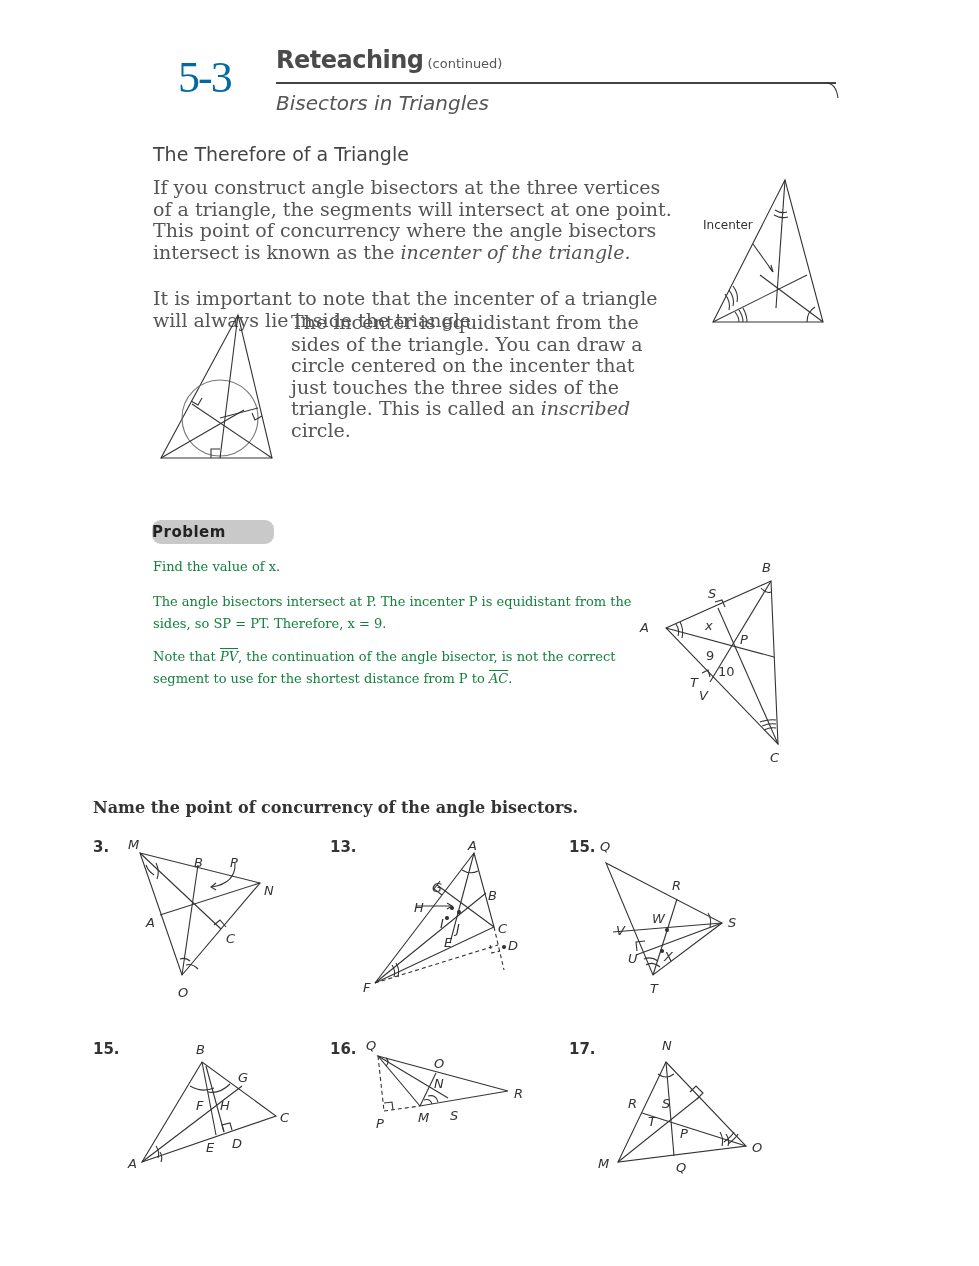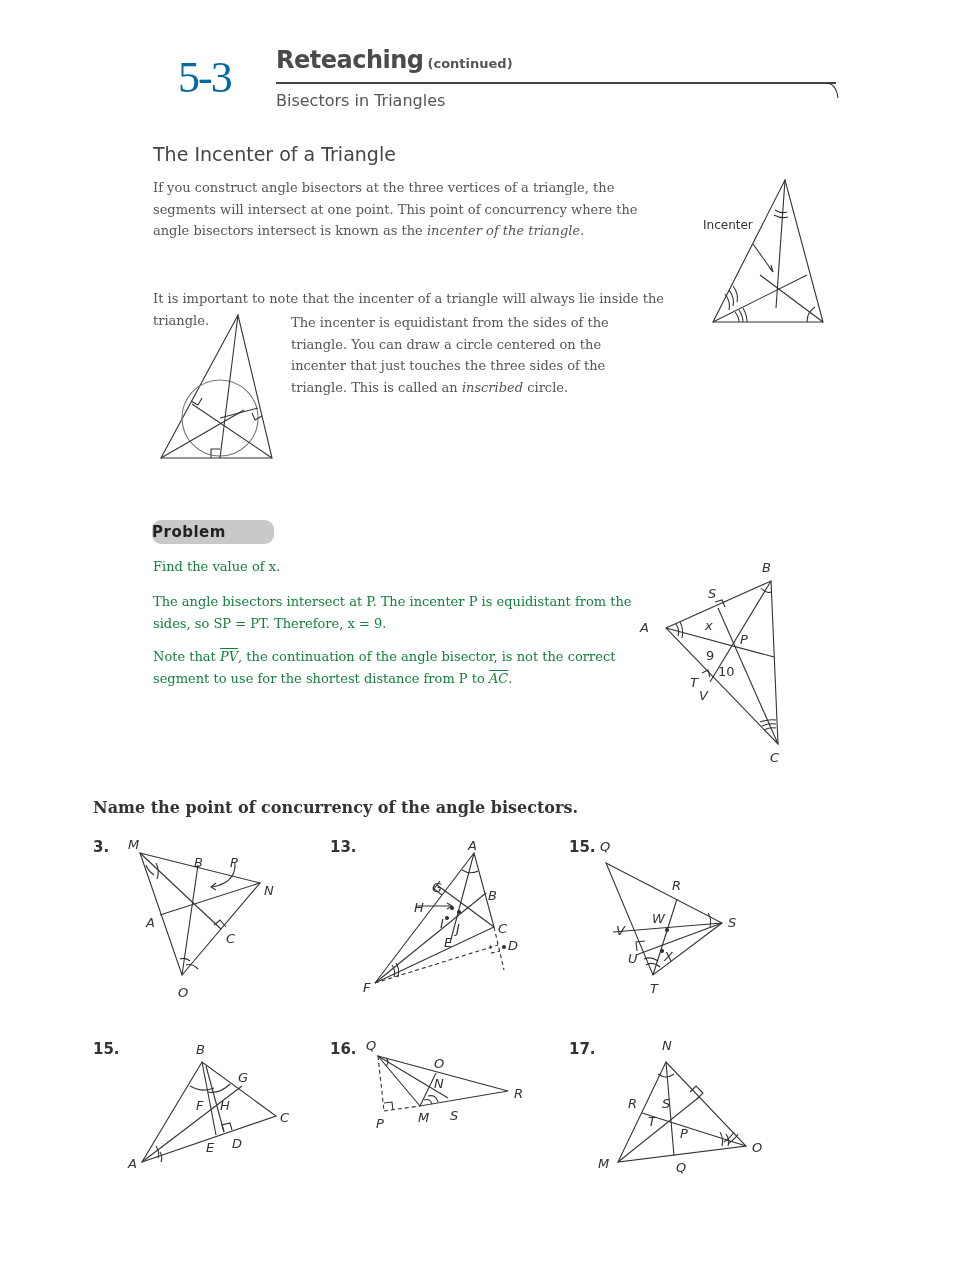--- a/index.html
+++ b/index.html
@@ -1,24 +1,24 @@
 <!DOCTYPE html>
 <html><head>
 <meta charset="utf-8">
 <style>
   html,body{margin:0;padding:0;background:#fff;}
   body{width:979px;height:1266px;position:relative;overflow:hidden;color:#3a3a3a;font-family:"DejaVu Serif",serif;}
   .abs{position:absolute;}
   .lesson-num{left:178px;top:52px;font-family:Liberation Serif, serif;font-size:44px;color:#0369a1;letter-spacing:-2px;font-weight:300;}
   .hdr-title{left:276px;top:46px;font-family:"DejaVu Sans",sans-serif;font-size:24px;color:#4a4a4a;font-weight:600;letter-spacing:-0.5px;}
-  .hdr-cont{font-size:13px;font-weight:700;color:#555;margin-left:4px;letter-spacing:0;}
+  .hdr-cont{font-size:13px;font-weight:400;color:#555;margin-left:4px;letter-spacing:0;}
   .hdr-rule{left:276px;top:82px;width:560px;height:2px;background:#444;}
-  .hdr-sub{left:276px;top:91px;font-family:"DejaVu Sans",sans-serif;font-size:16px;color:#555;}
+  .hdr-sub{left:276px;top:91px;font-family:"DejaVu Sans",sans-serif;font-size:20px;color:#555;font-style:italic;}
   .sec-title{left:153px;top:143px;font-family:"DejaVu Sans",sans-serif;font-size:19px;color:#444;}
-  .para{font-size:13px;line-height:21.5px;color:#555;}
+  .para{font-size:19px;line-height:21.5px;color:#555;}
   .p1{left:153px;top:177px;width:520px;}
   .p2{left:153px;top:256px;width:520px;margin-top:32px;}
   .p3{left:291px;top:312px;width:360px;}
   .problem-badge{left:152px;top:520px;width:122px;height:24px;border-radius:9px;background:#c9c9c9;font-family:"DejaVu Sans",sans-serif;font-weight:bold;font-size:15px;color:#222;text-align:left;line-height:24px;letter-spacing:0.5px;}
   .pp{font-size:13px;line-height:22px;color:#15803d;}
   .pp1{left:153px;top:556px;}
   .pp2{left:153px;top:591px;width:480px;}
   .pp3{left:153px;top:646px;width:480px;}
   .ov{text-decoration:overline;font-style:italic;}
   .it{font-style:italic;}
@@ -34,21 +34,21 @@
 <body>
 
 <div class="abs lesson-num">5-3</div>
 <div class="abs hdr-title"><span>Reteaching</span><span class="hdr-cont">(continued)</span></div>
 <div class="abs hdr-rule"></div>
 <svg class="abs" style="left:826px;top:80px" width="14" height="22">
     <path d="M0 3 Q10 3 12 18"></path>
   </svg>
 <div class="abs hdr-sub">Bisectors in Triangles</div>
 
-<div class="abs sec-title">The Incenter of a Triangle</div>
+<div class="abs sec-title">The Therefore of a Triangle</div>
 <div class="abs para p1"><span>If you construct angle bisectors at the three vertices of a triangle, the segments will intersect at one point. This point of concurrency where the angle bisectors intersect is known as the </span><span class="it">incenter of the triangle.</span></div>
 <div class="abs para p2">It is important to note that the incenter of a triangle will always lie inside the triangle.</div>
 <div class="abs para p3"><span>The incenter is equidistant from the sides of the triangle. You can draw a circle centered on the incenter that just touches the three sides of the triangle. This is called an </span><span class="it">inscribed</span><span> circle.</span></div>
 
 <svg class="abs" style="left:695px;top:172px" width="140" height="155">
   <polygon points="90,8 18,150 128,150"></polygon>
   <line x1="90" y1="8" x2="81" y2="136"></line>
   <line x1="18" y1="150" x2="112" y2="103"></line>
   <line x1="128" y1="150" x2="65" y2="103"></line>
   <line x1="58" y1="72" x2="78" y2="100"></line>

